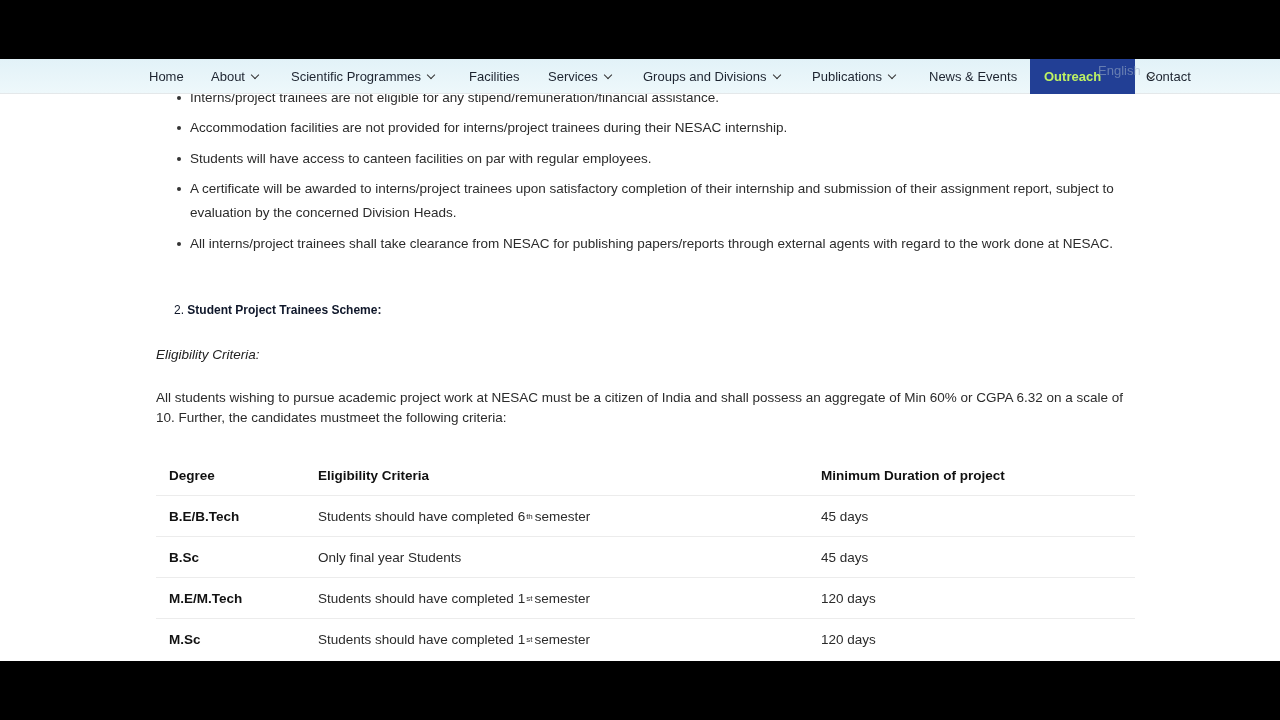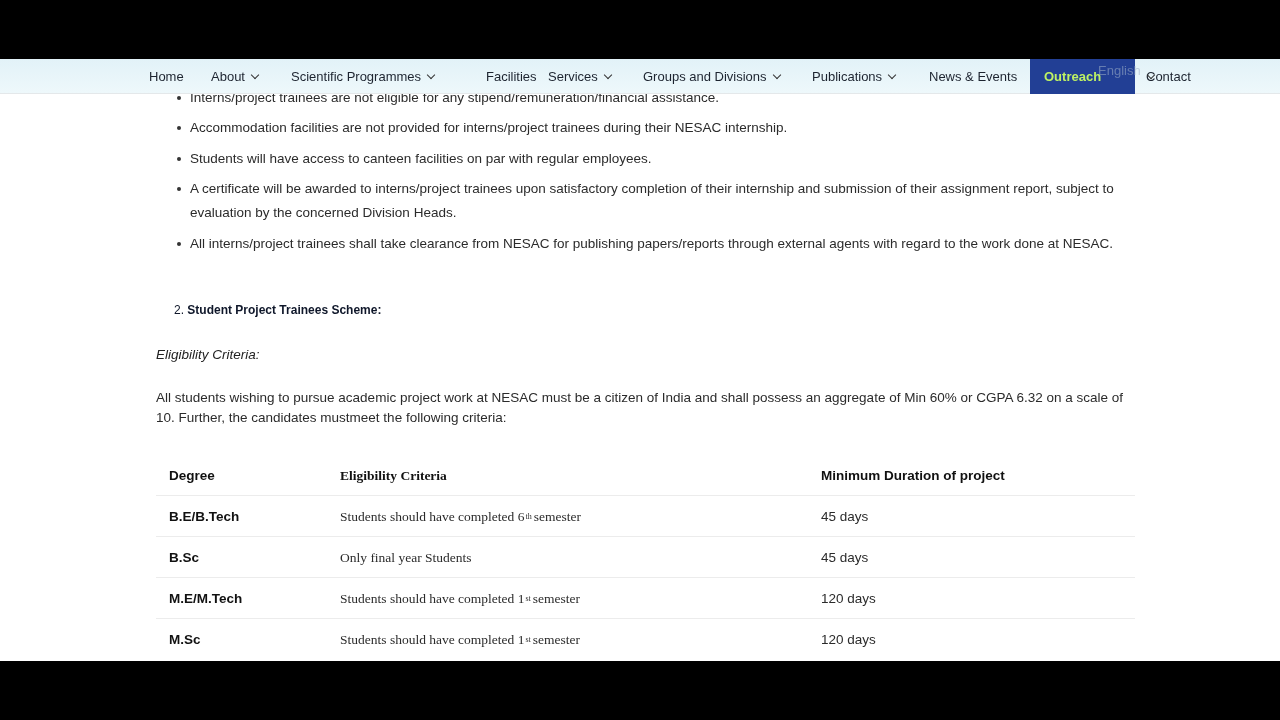--- a/index.html
+++ b/index.html
@@ -29,21 +29,21 @@
   .scheme { position: absolute; left: 174px; font-size: 12px; color: #0f172a; }
   .scheme b { font-weight: bold; }
   .elig-label { position: absolute; left: 156px; font-size: 13.5px; font-style: italic; color: #222; }
   .para { position: absolute; left: 156px; width: 985px; font-size: 13.5px; line-height: 20px; color: #2b2b2b; }
 
   .table { position: absolute; left: 156px; width: 979px; }
   .trow { position: absolute; left: 0; width: 979px; height: 41px; border-bottom: 1px solid #ececec; font-size: 13.5px; }
   .trow.last { border-bottom: none; }
   .cell { position: absolute; top: 0; height: 41px; display: flex; align-items: center; color: #2b2b2b; }
   .c1 { left: 13px; font-weight: bold; color: #111; }
-  .c2 { left: 184px; font-family: Liberation Serif, serif; }
+  .c2 { left: 162px; }
   .c3 { left: 665px; }
   .thead .cell { font-weight: bold; color: #111; }
   sup { font-size: 8px; vertical-align: super; line-height: 0; margin-left: 1px; margin-right: 2px; }
 </style>
 </head>
 <body>
 
 <div class="letterbox-top"></div>
 
 <div class="viewport">
@@ -53,21 +53,21 @@
         <span>Home</span>
       </a>
     <a class="nav-item" style="left:211px">
         <span>About</span>
         <i class="chev"></i>
       </a>
     <a class="nav-item" style="left:291px">
         <span>Scientific Programmes</span>
         <i class="chev"></i>
       </a>
-    <a class="nav-item" style="left:486px">
+    <a class="nav-item" style="left:469px">
         <span>Facilities</span>
       </a>
     <a class="nav-item" style="left:548px">
         <span>Services</span>
         <i class="chev"></i>
       </a>
     <a class="nav-item" style="left:643px">
         <span>Groups and Divisions</span>
         <i class="chev"></i>
       </a>

